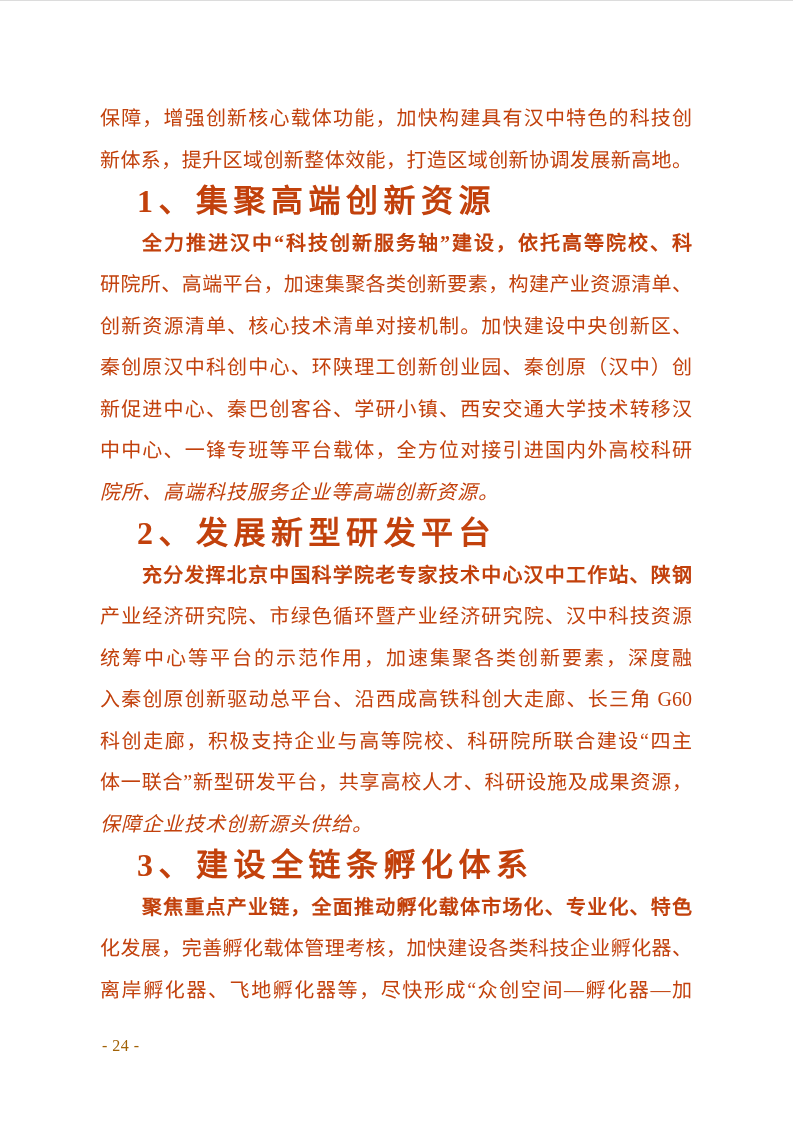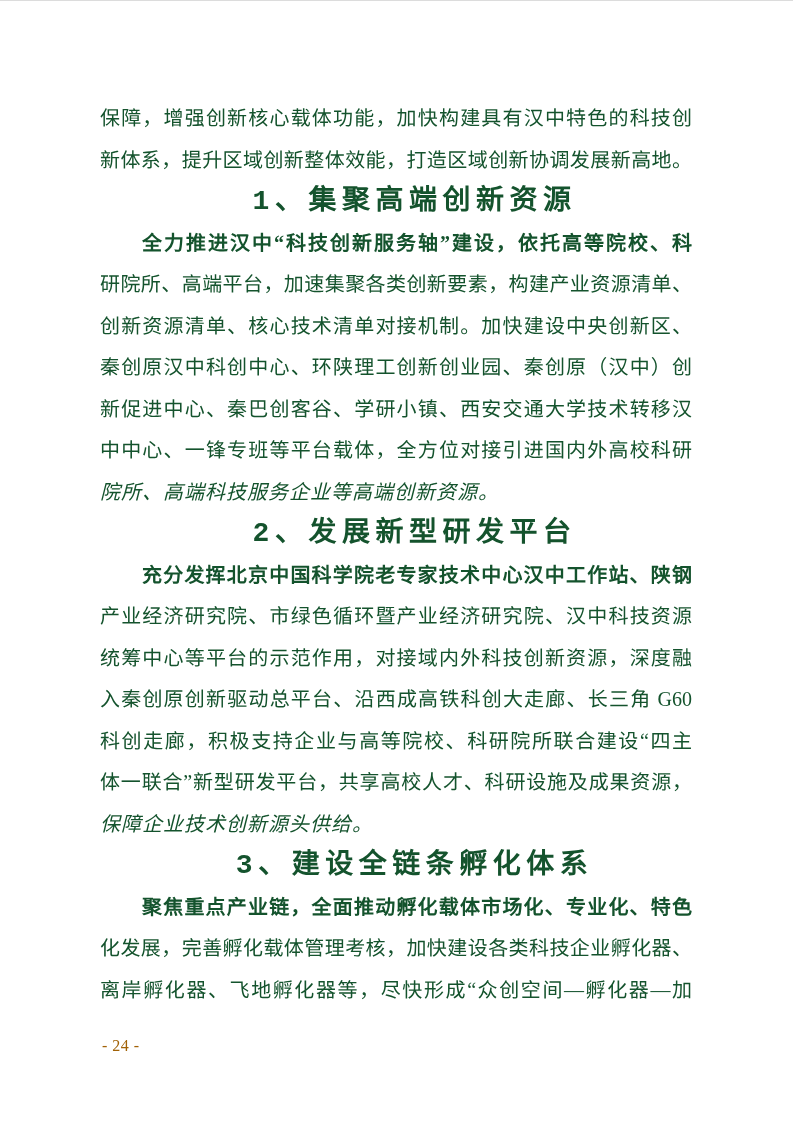--- a/index.html
+++ b/index.html
@@ -14,21 +14,21 @@
     background: #ffffff;
     border-top: 1px solid #dcdcdc;
     overflow: hidden;
     box-sizing: border-box;
   }
   .textblock {
     position: absolute;
     left: 100px;
     top: 97px;
     width: 592px;
-    color: #14532d;
+    color: #c2410c;
     font-family: "Liberation Serif", "DejaVu Serif", serif;
   }
   .line {
     height: 41.5px;
     line-height: 41.5px;
     font-size: 20px;
     white-space: nowrap;
   }
   
   .line.j {
@@ -43,25 +43,25 @@
   }
   
   .line.end {
     text-align: left;
     letter-spacing: 1px;
     font-style: italic;
   }
   
   .line.heading {
     padding-left: 37px;
-    font-family: Liberation Mono, monospace;
+    font-family: Liberation Serif, serif;
     font-weight: bold;
-    font-size: 28px;
+    font-size: 32px;
     letter-spacing: 5.5px;
-    text-align: center;
+    text-align: left;
   }
   .page-number {
     position: absolute;
     left: 102px;
     top: 1036px;
     font-family: "Liberation Serif", "DejaVu Serif", serif;
     font-size: 16px;
     letter-spacing: 0.5px;
     color: #a16207;
   }
@@ -78,21 +78,21 @@
     <div class="line j first">全力推进汉中“科技创新服务轴”建设，依托高等院校、科</div>
     <div class="line j">研院所、高端平台，加速集聚各类创新要素，构建产业资源清单、</div>
     <div class="line j">创新资源清单、核心技术清单对接机制。加快建设中央创新区、</div>
     <div class="line j">秦创原汉中科创中心、环陕理工创新创业园、秦创原（汉中）创</div>
     <div class="line j">新促进中心、秦巴创客谷、学研小镇、西安交通大学技术转移汉</div>
     <div class="line j">中中心、一锋专班等平台载体，全方位对接引进国内外高校科研</div>
     <div class="line end">院所、高端科技服务企业等高端创新资源。</div>
     <div class="line heading">2、发展新型研发平台</div>
     <div class="line j first">充分发挥北京中国科学院老专家技术中心汉中工作站、陕钢</div>
     <div class="line j">产业经济研究院、市绿色循环暨产业经济研究院、汉中科技资源</div>
-    <div class="line j">统筹中心等平台的示范作用，对接域内外科技创新资源，深度融</div>
+    <div class="line j">统筹中心等平台的示范作用，加速集聚各类创新要素，深度融</div>
     <div class="line j">入秦创原创新驱动总平台、沿西成高铁科创大走廊、长三角 G60</div>
     <div class="line j">科创走廊，积极支持企业与高等院校、科研院所联合建设“四主</div>
     <div class="line j">体一联合”新型研发平台，共享高校人才、科研设施及成果资源，</div>
     <div class="line end">保障企业技术创新源头供给。</div>
     <div class="line heading">3、建设全链条孵化体系</div>
     <div class="line j first">聚焦重点产业链，全面推动孵化载体市场化、专业化、特色</div>
     <div class="line j">化发展，完善孵化载体管理考核，加快建设各类科技企业孵化器、</div>
     <div class="line j">离岸孵化器、飞地孵化器等，尽快形成“众创空间—孵化器—加</div>
   </div>
 

